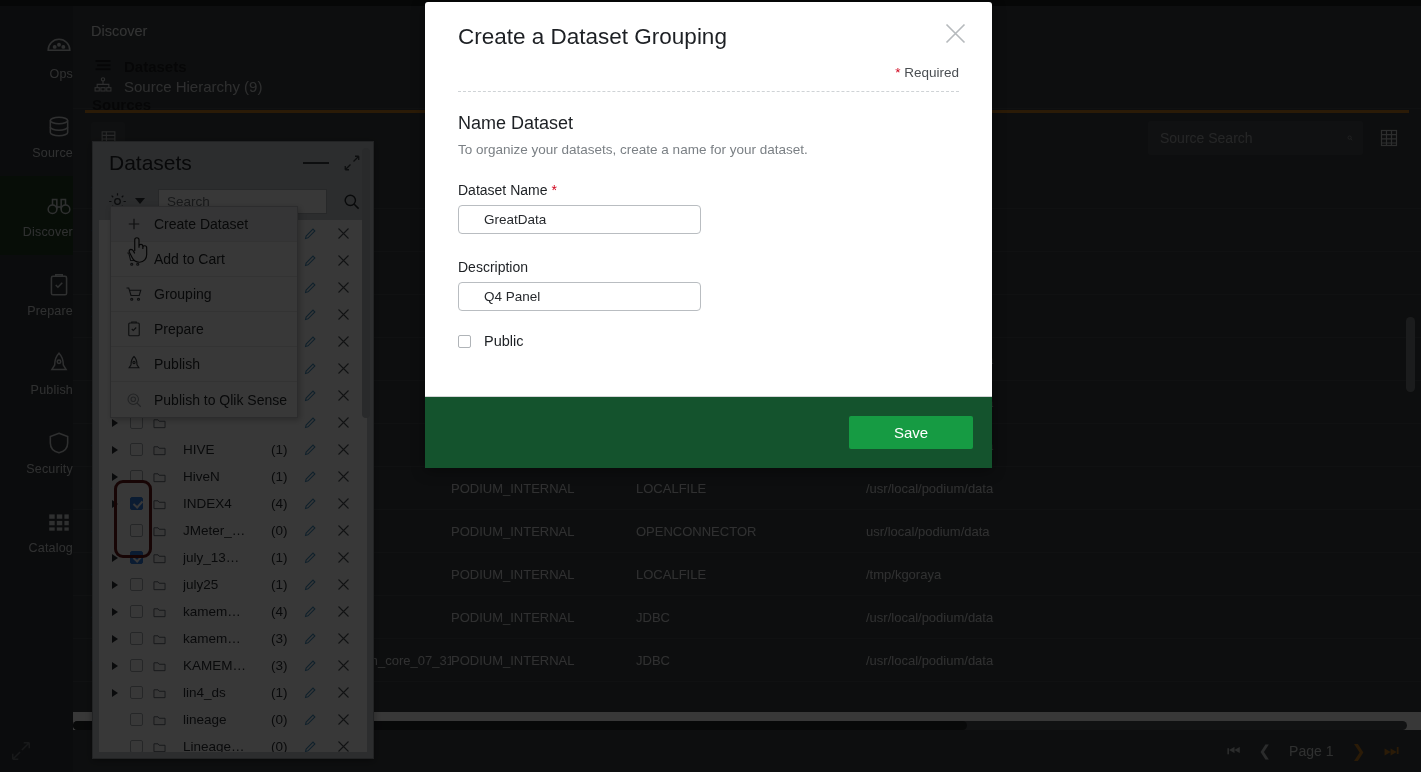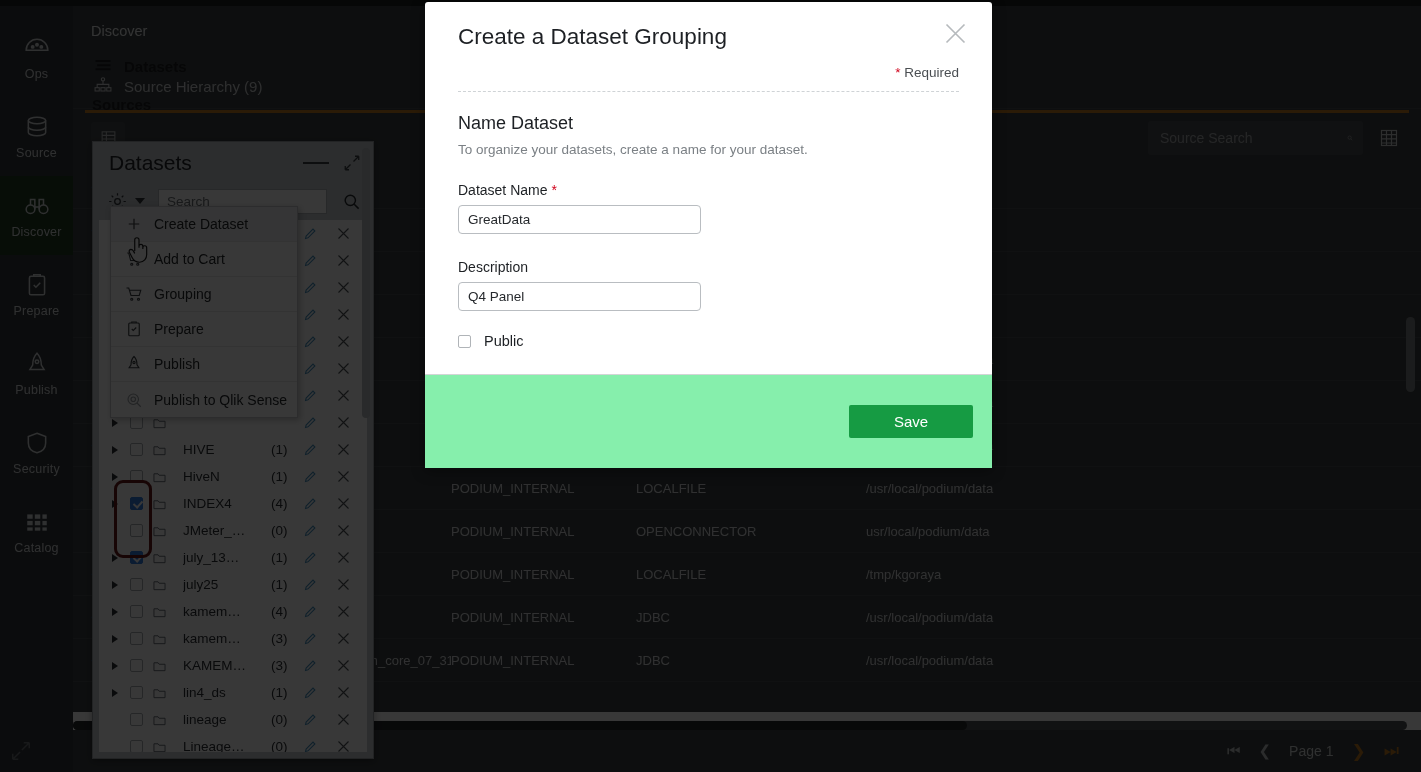--- a/index.html
+++ b/index.html
@@ -25,21 +25,21 @@
   
   .rail {
     position: absolute; left: 0; top: 6px; bottom: 0; width: 73px;
     background: #33383c;
     display: flex; flex-direction: column; align-items: center;
     padding-top: 12px;
   }
   .rail-item {
     width: 73px; height: 79px;
     display: flex; flex-direction: column;
-    align-items: center; justify-content: center;
+    align-items: flex-end; justify-content: center;
     gap: 6px;
     color: #d7dadc;
   }
   .rail-item.active { background: #1d3b1f; }
   .rail-label { font-size: 12.5px; letter-spacing: .2px; }
   .rail-ico { width: 28px; height: 26px; display:block; }
   .rail-ico svg { width: 100%; height: 100%; display:block; }
   .rail-expand {
     position: absolute; left: 10px; bottom: 10px;
     width: 22px; height: 22px; color: #6d7276;
@@ -326,31 +326,31 @@
   .req-star { color: #d0021b; }
   .dotted {
     border-top: 1px dashed #cfd3d6; margin-top: 11px;
   }
   .sec-title { font-size: 18px; color: #1d2024; margin-top: 21px; }
   .sec-sub { font-size: 13.5px; color: #7b8085; margin-top: 8px; }
   .fld-label { font-size: 14px; color: #1d2024; margin-top: 25px; }
   .fld-input {
     margin-top: 7px; width: 243px; height: 29px;
     border: 1px solid #b9bdc1; border-radius: 4px;
-    padding: 0 9px; font-size: 13.5px; color: #26292d;
+    padding: 0 25px; font-size: 13.5px; color: #26292d;
     font-family: inherit; outline: none; background: #fff;
   }
   .chk-row { display: flex; align-items: center; gap: 13px; margin-top: 22px; }
   .chk-box {
     width: 13px; height: 13px; border: 1px solid #b0b4b8;
     border-radius: 2px; background: #fff;
   }
   .chk-label { font-size: 14.5px; color: #1d2024; }
   .modal-foot {
-    height: 94px; background: #86efac;
+    height: 72px; background: #14532d;
     border-top: 1px solid #d3d5d6;
     display: flex; align-items: center; justify-content: flex-end;
     padding-right: 19px;
     margin-top: 12px;
   }
   .save-btn {
     width: 124px; height: 33px; background: #169b43;
     color: #ffffff; font-size: 15px; border: 0; border-radius: 2px;
     font-family: inherit;
   }

